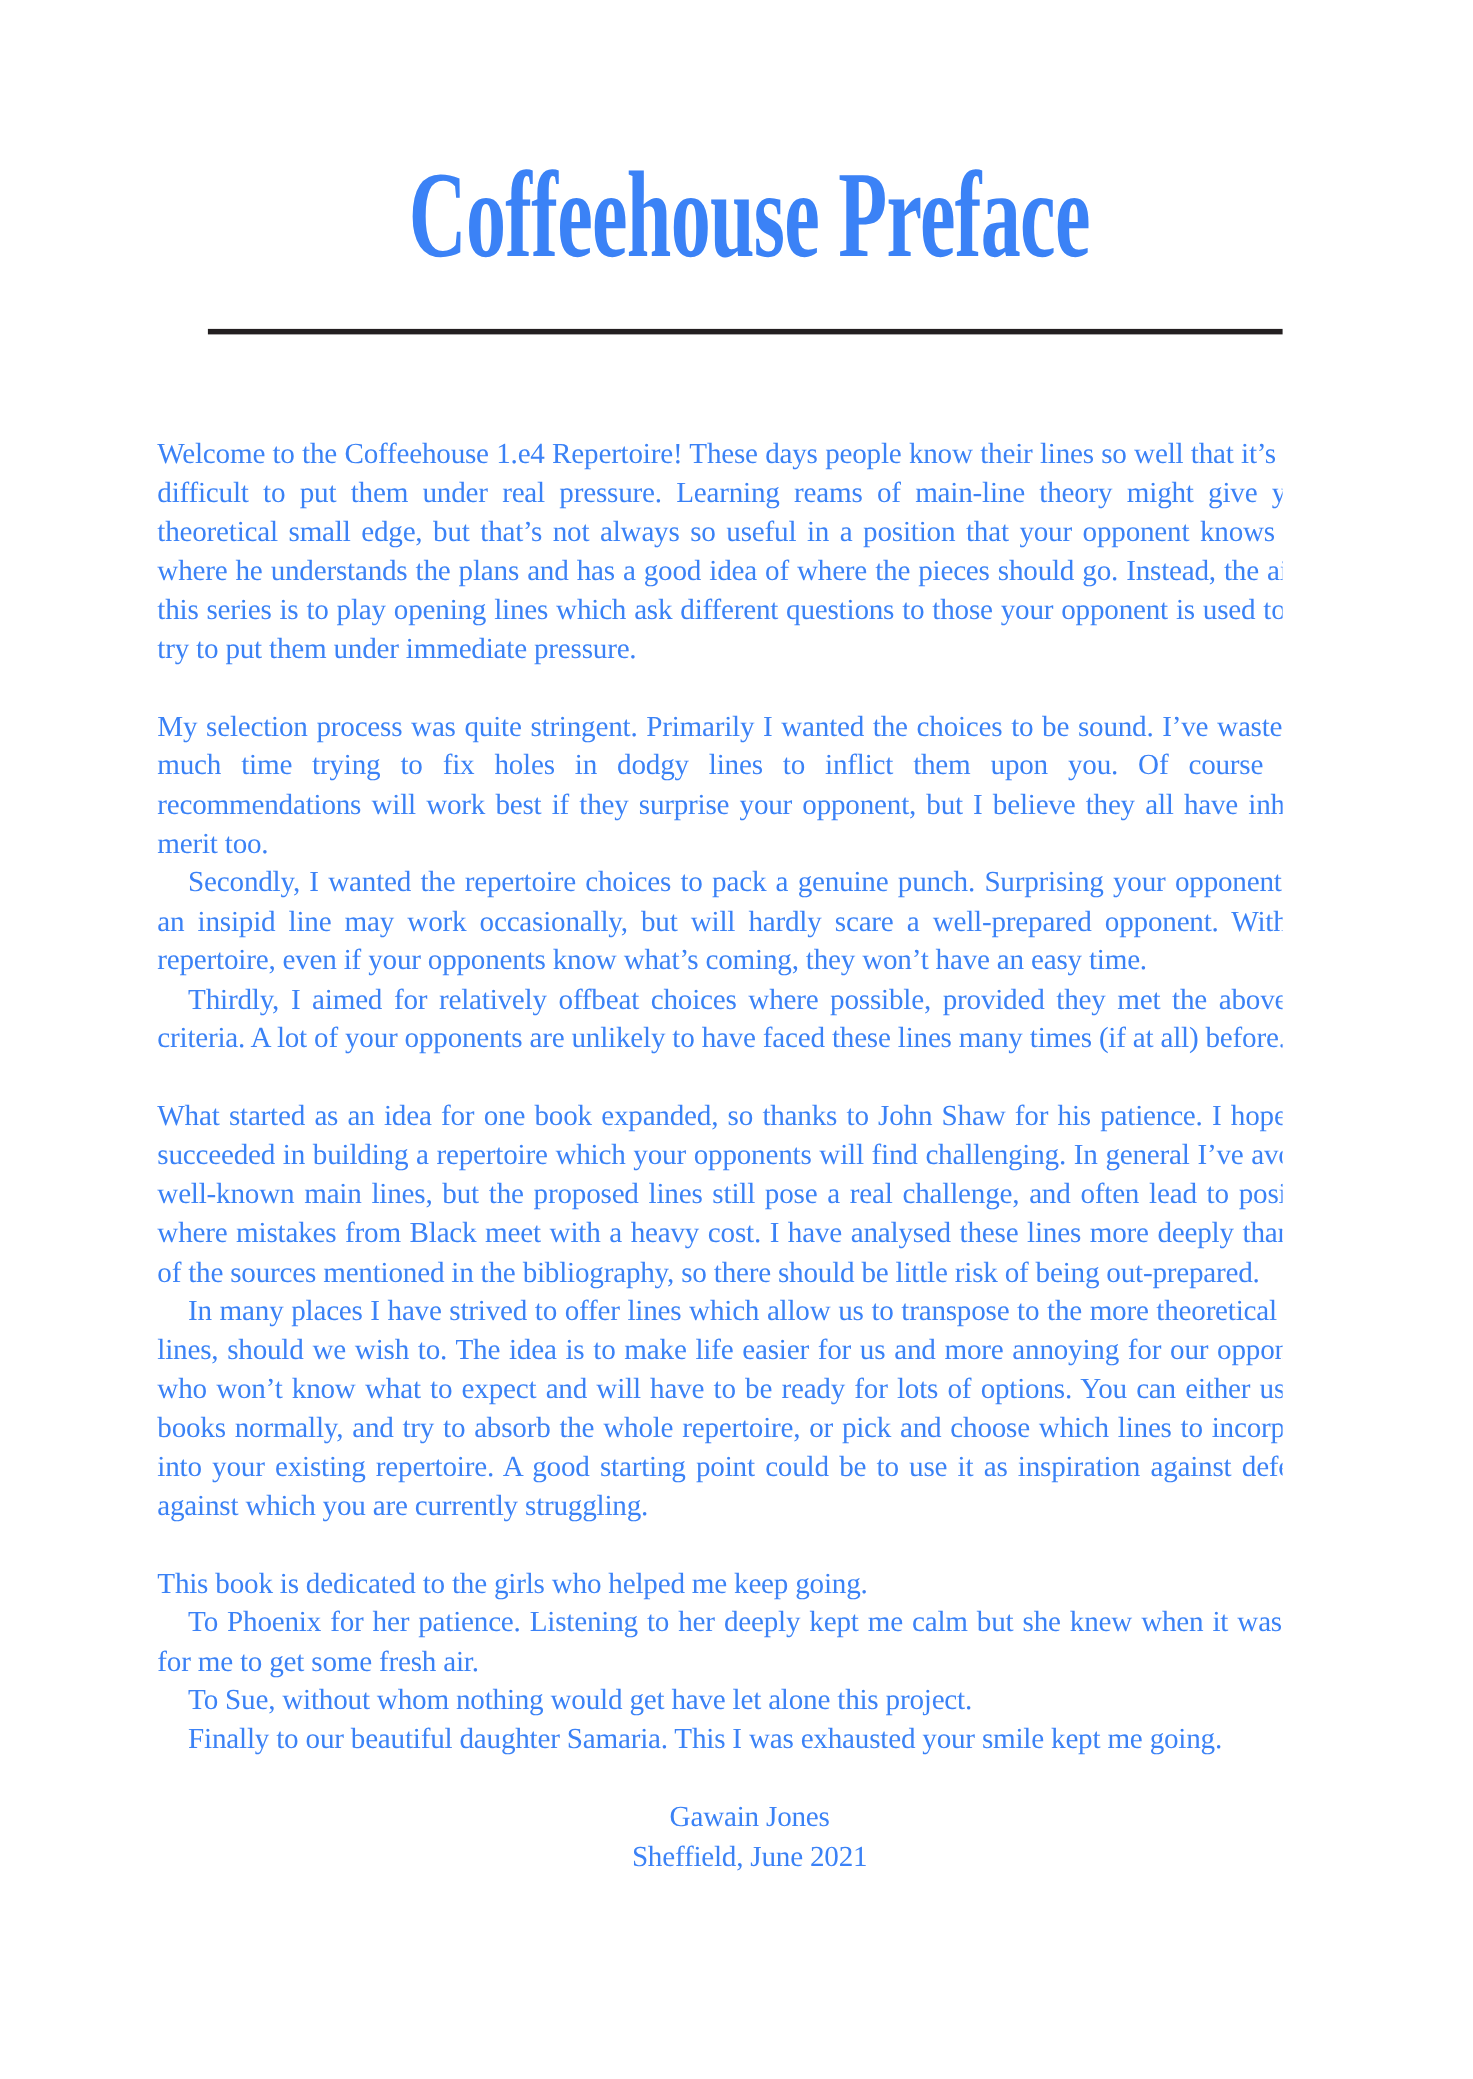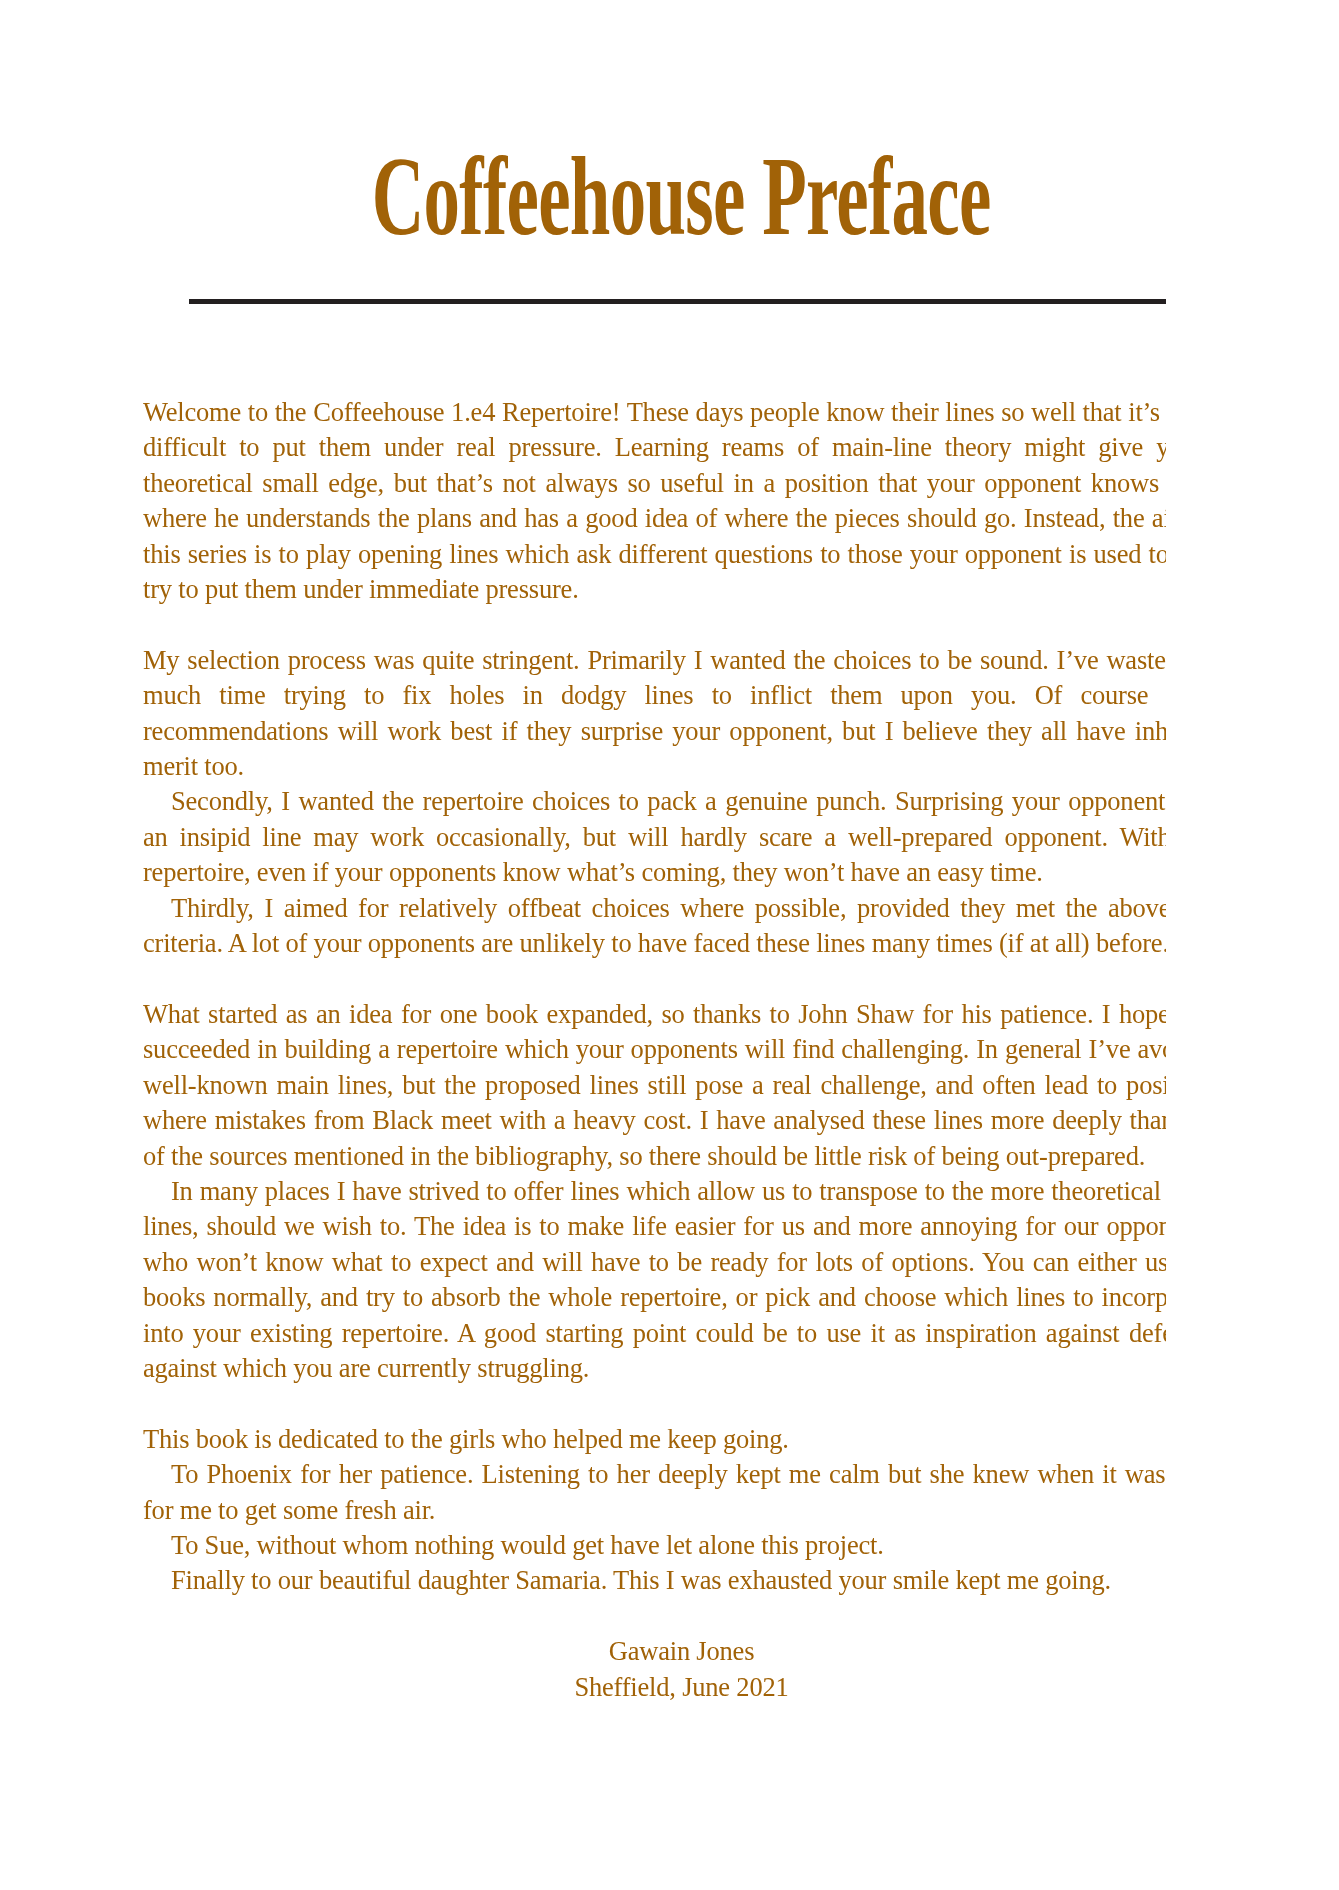--- a/index.html
+++ b/index.html
@@ -6,21 +6,21 @@
     margin: 0;
     padding: 0;
     background: #ffffff;
   }
   .page {
     position: relative;
     width: 1166px;
     height: 1890px;
     background: #ffffff;
     font-family: "Liberation Serif", serif;
-    color: #a16207;
+    color: #3b82f6;
     overflow: hidden;
   }
   .title-wrap {
     padding-top: 140px;
     text-align: center;
     width: 1077px;
     margin-left: 143px;
   }
   h1.book-title {
     margin: 0;

